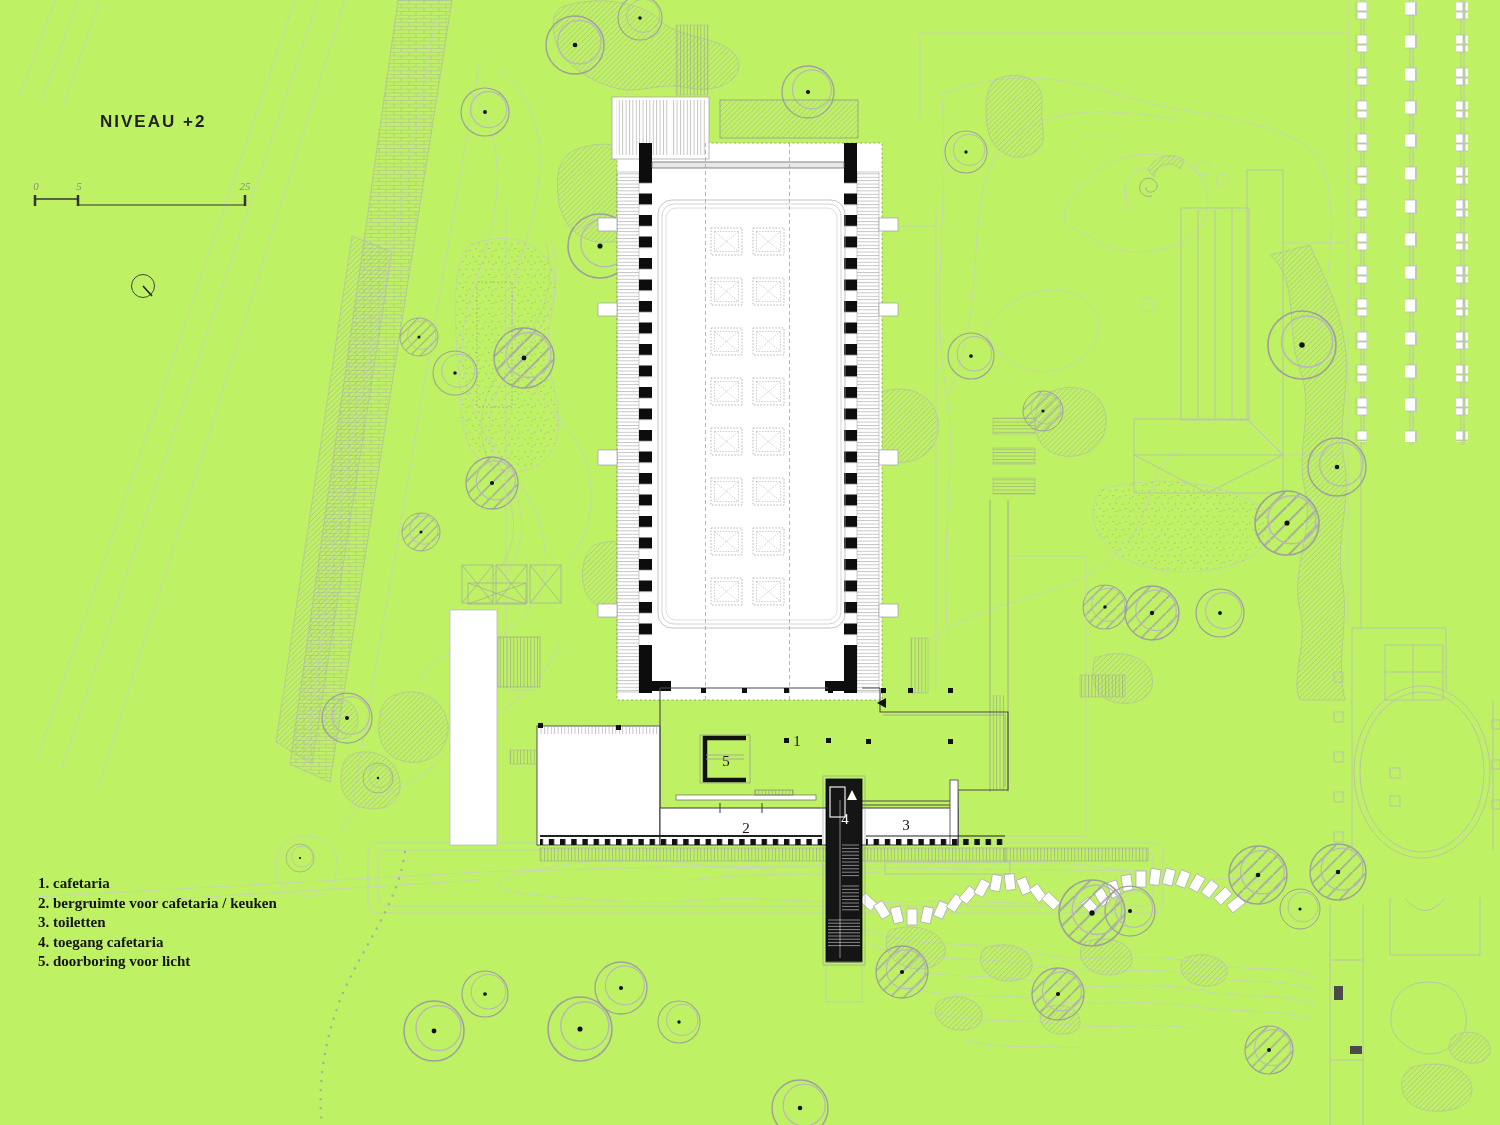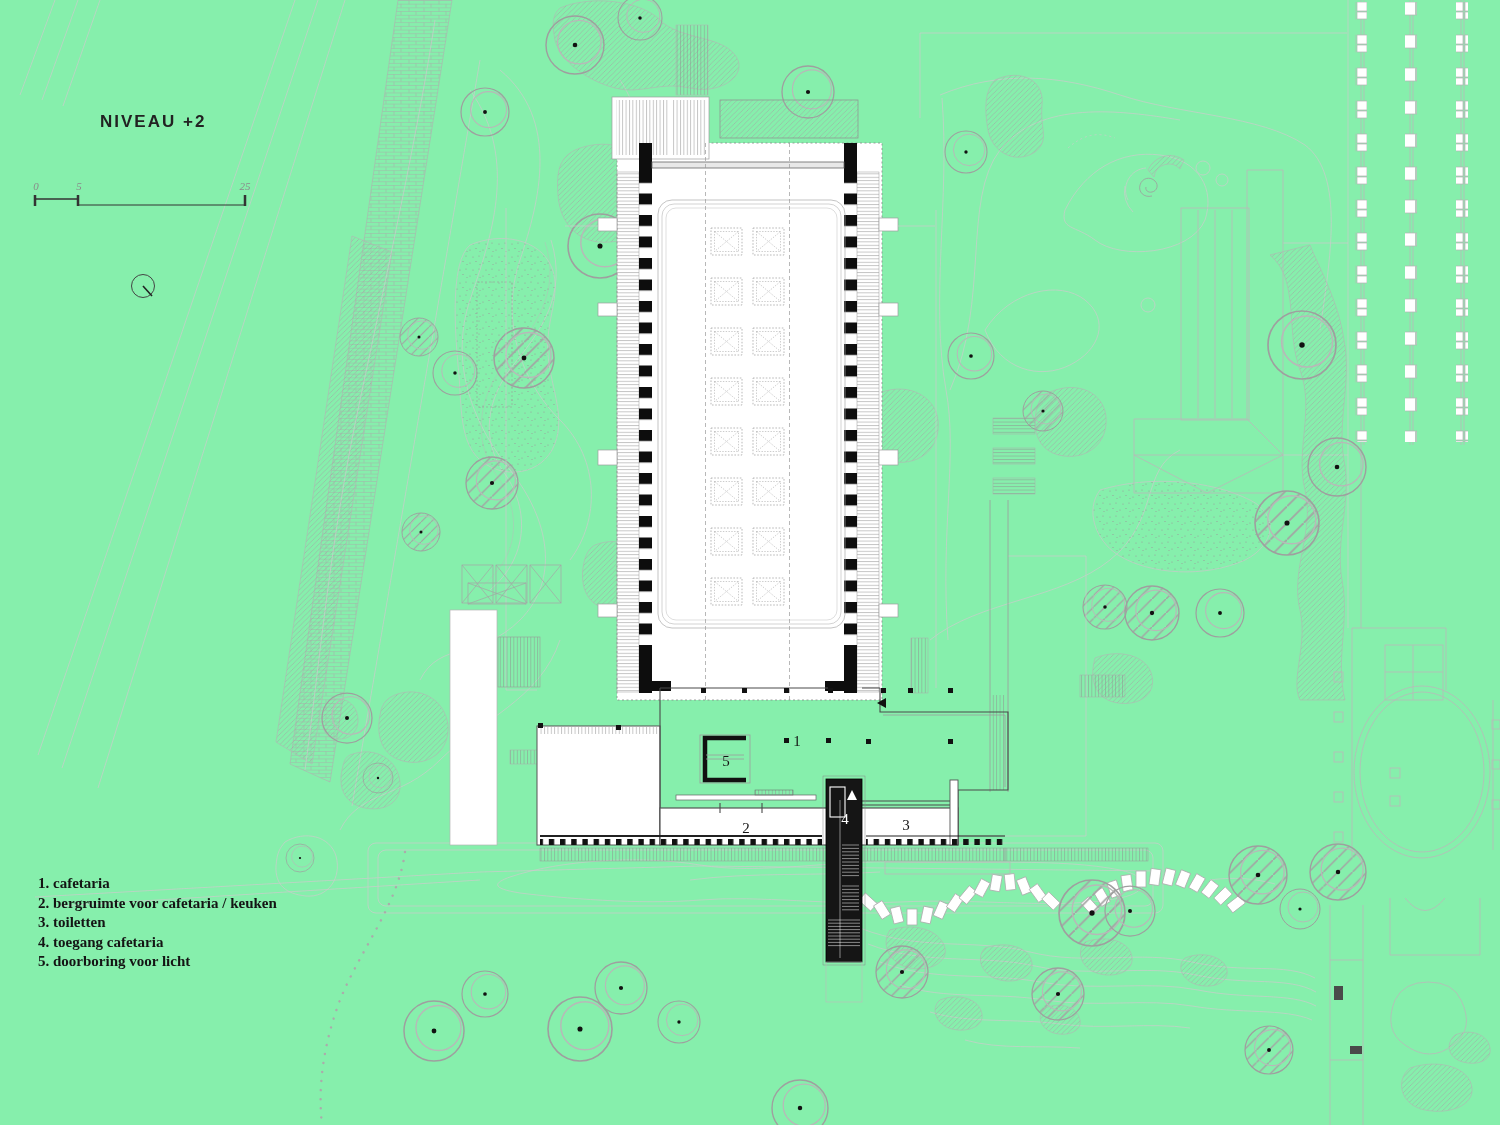--- a/index.html
+++ b/index.html
@@ -1,16 +1,16 @@
 <!DOCTYPE html>
 <html><head>
 <meta charset="utf-8">
 <style>
   html,body{margin:0;padding:0;background:#fff;}
-  .page{position:relative;width:1500px;height:1125px;background:#86efac;overflow:hidden;
+  .page{position:relative;width:1500px;height:1125px;background:#bef264;overflow:hidden;
         font-family:"Liberation Sans",sans-serif;}
   svg{display:block}
   
   .f0{fill:none;stroke:#cbcbcb;stroke-width:.7}
   .f1{fill:none;stroke:#b9b9b9;stroke-width:.8}
   .f2{fill:none;stroke:#9d9d9d;stroke-width:.8}
   .dk{fill:none;stroke:#4a4a4a;stroke-width:1.1}
   .hb{fill:url(#hat);stroke:#b3b3b3;stroke-width:.6}
   .st{fill:url(#stip);stroke:#c8c8c8;stroke-width:.7}
   .seat{fill:#fff;stroke:#adadad;stroke-width:.8}

